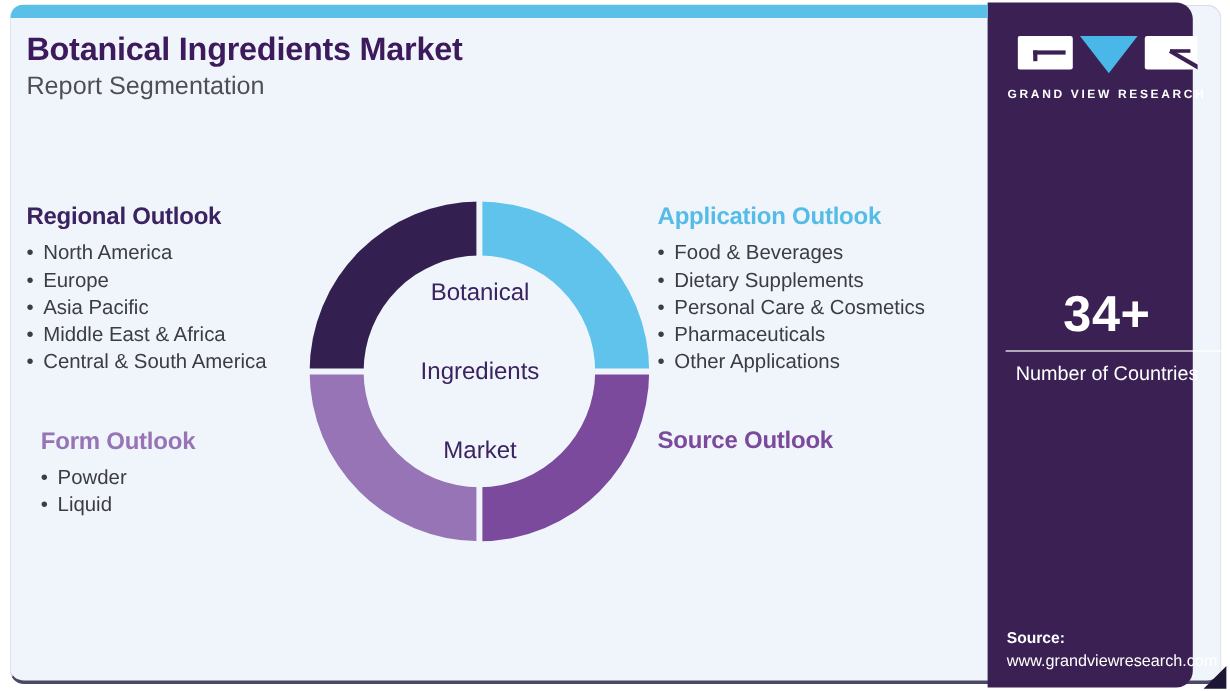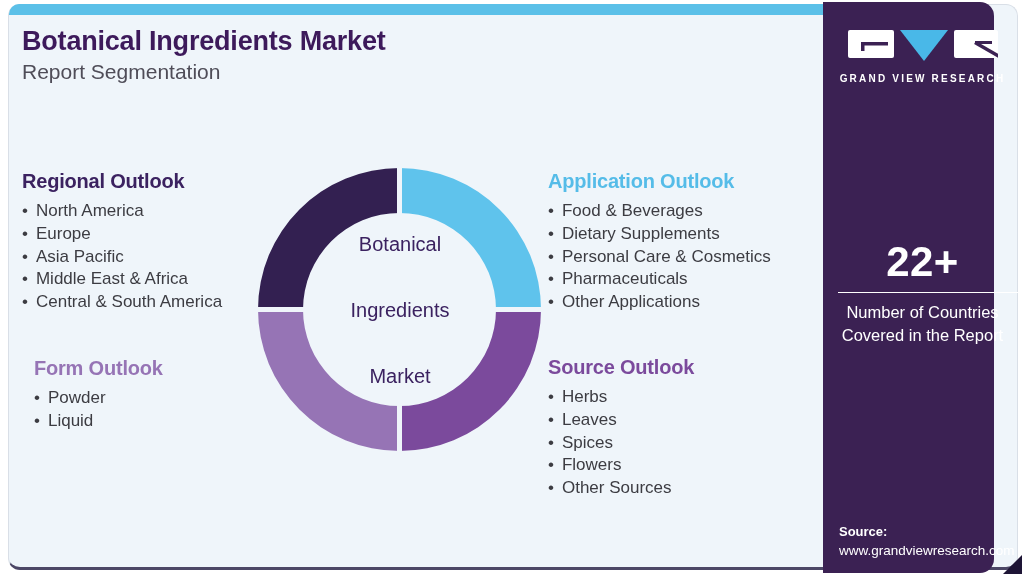--- a/index.html
+++ b/index.html
@@ -92,27 +92,20 @@
         <li>Food &amp; Beverages</li>
         <li>Dietary Supplements</li>
         <li>Personal Care &amp; Cosmetics</li>
         <li>Pharmaceuticals</li>
         <li>Other Applications</li>
       </ul>
   </div>
 
   <div class="outlook" id="sec-source">
     <h3 style="color: rgb(123, 74, 156);">Source Outlook</h3>
-    <ul>
-        <li>Herbs</li>
-        <li>Leaves</li>
-        <li>Spices</li>
-        <li>Flowers</li>
-        <li>Other Sources</li>
-      </ul>
   </div>
 
   <div class="donut-box">
     <svg id="donut-svg" width="290" height="290" viewBox="0 0 290 290">
         <path d="M 144.50 3.00 A 141.5 141.5 0 0 1 286.00 144.50 L 241.00 144.50 A 96.5 96.5 0 0 0 144.50 48.00 Z" fill="#5fc3ec"></path>
         <path d="M 286.00 144.50 A 141.5 141.5 0 0 1 144.50 286.00 L 144.50 241.00 A 96.5 96.5 0 0 0 241.00 144.50 Z" fill="#7b4a9c"></path>
         <path d="M 144.50 286.00 A 141.5 141.5 0 0 1 3.00 144.50 L 48.00 144.50 A 96.5 96.5 0 0 0 144.50 241.00 Z" fill="#9674b5"></path>
         <path d="M 3.00 144.50 A 141.5 141.5 0 0 1 144.50 3.00 L 144.50 48.00 A 96.5 96.5 0 0 0 48.00 144.50 Z" fill="#332051"></path>
         <line x1="144.5" y1="1" x2="144.5" y2="288" stroke="#eff5fa" stroke-width="5"></line>
         <line x1="1" y1="144.5" x2="288" y2="144.5" stroke="#eff5fa" stroke-width="5"></line>
@@ -132,25 +125,24 @@
         <rect x="13" y="12" width="3.5" height="9" fill="#3b2153"></rect>
         <polygon points="52,0 100,0 76,31" fill="#49b8e8"></polygon>
         <rect x="106" y="0" width="44" height="28" rx="2" fill="#ffffff"></rect>
         <rect x="127" y="11" width="17" height="3" fill="#3b2153"></rect>
         <line x1="127" y1="12.5" x2="152" y2="27" stroke="#3b2153" stroke-width="3.5"></line>
       </svg>
       <div class="logo-text">GRAND VIEW RESEARCH</div>
     </div>
 
     <div class="stat">
-      <div class="stat-value">22+</div>
+      <div class="stat-value">34+</div>
       <div class="stat-divider"></div>
       <div class="stat-caption">
         <div>Number of Countries</div>
-        <div>Covered in the Report</div>
       </div>
     </div>
 
     <div class="src-block">
       <div class="src-label">Source:</div>
       <div class="src-url">www.grandviewresearch.com</div>
     </div>
   </div>
 
 </div>

